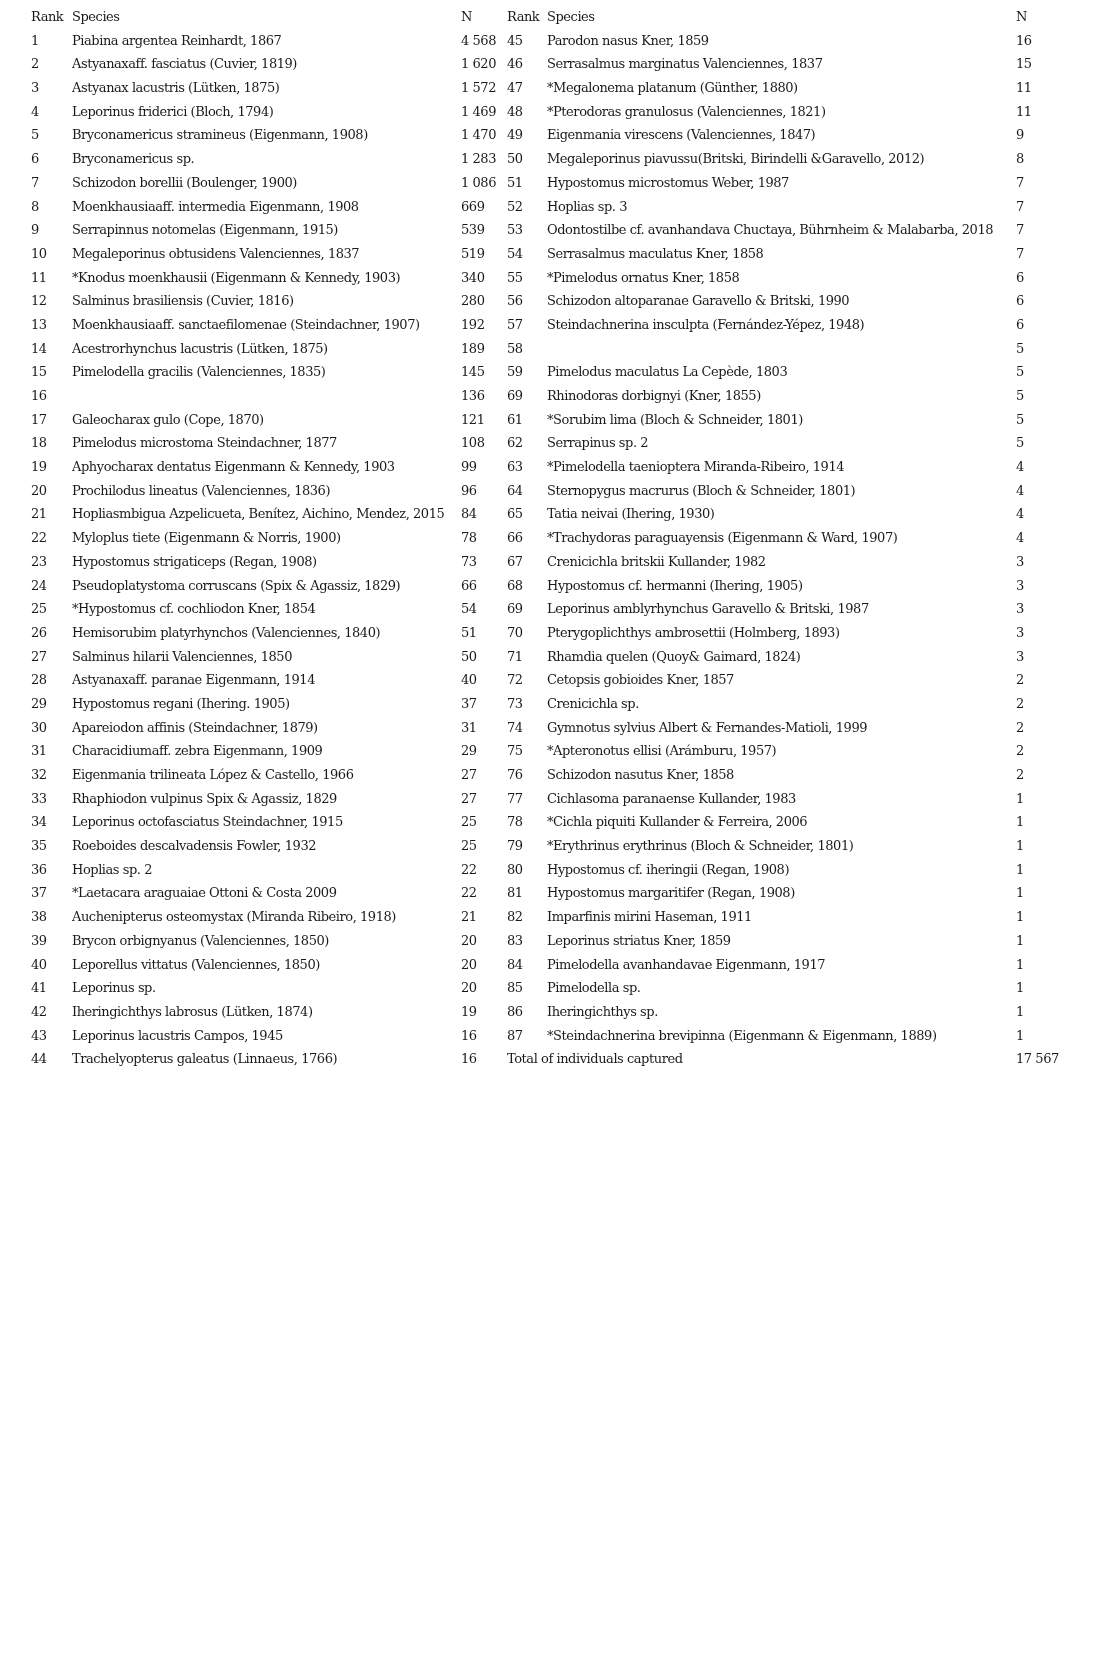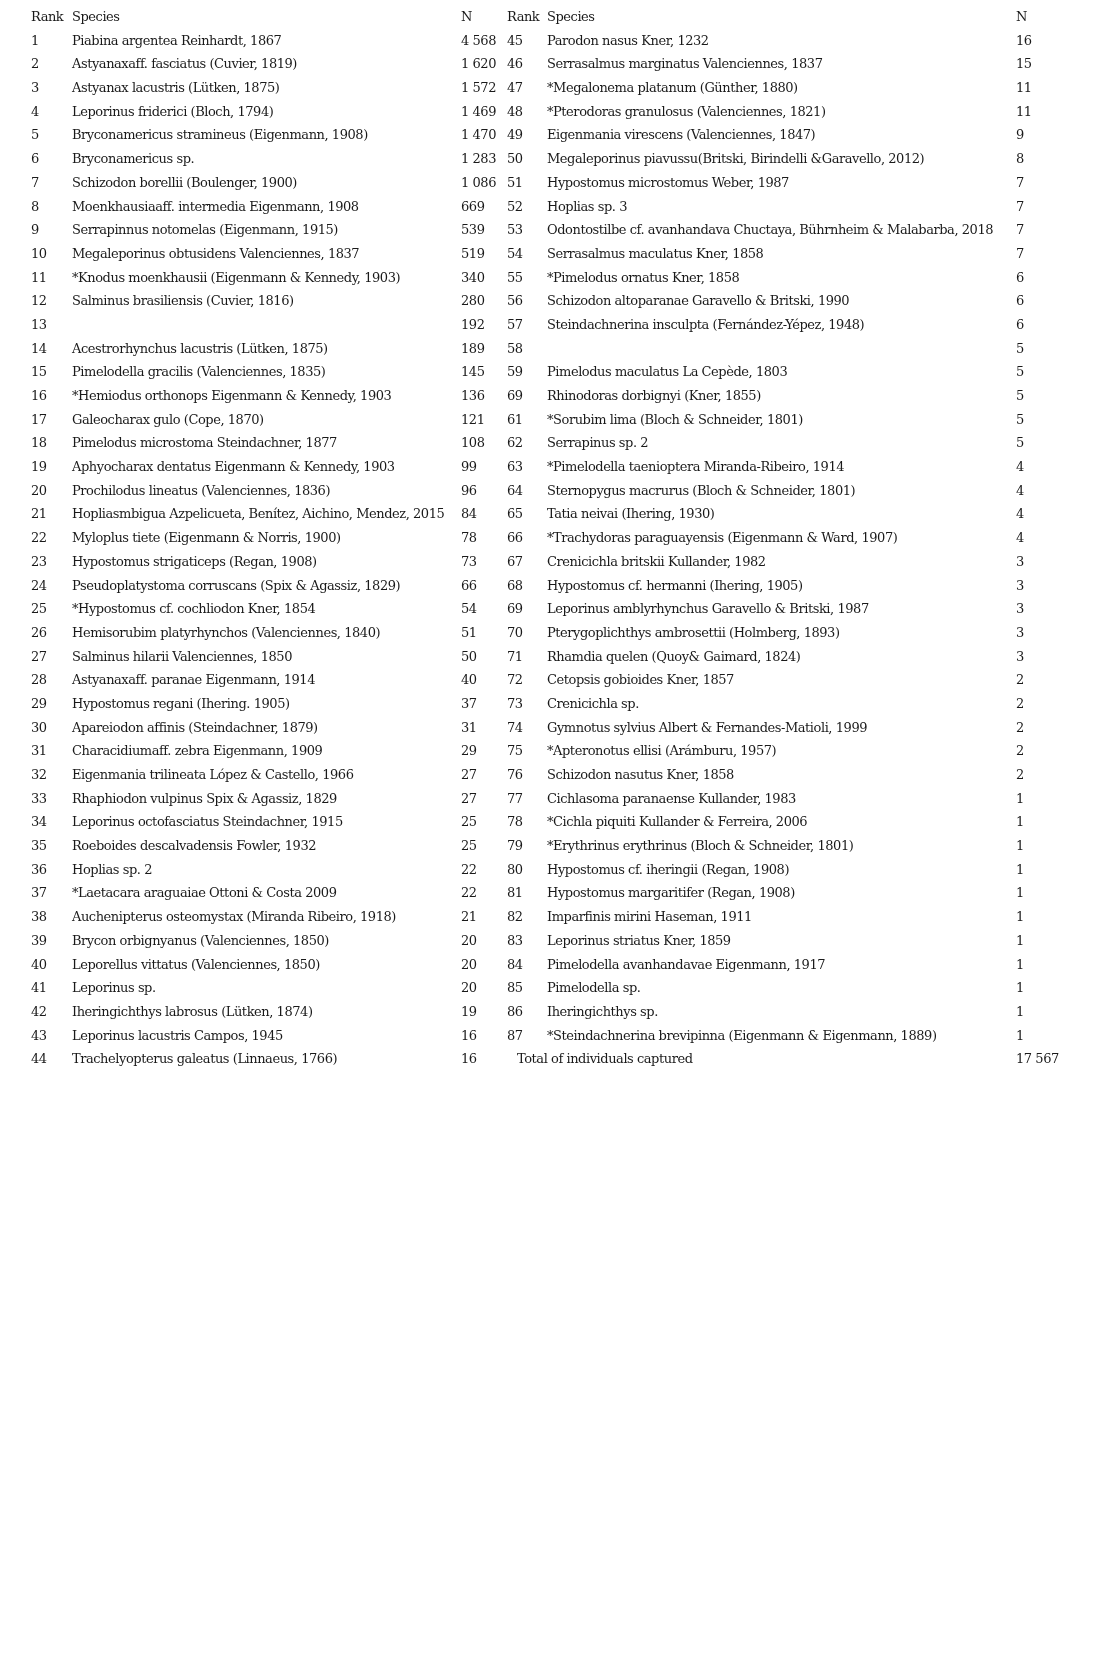--- a/index.html
+++ b/index.html
@@ -8,40 +8,40 @@
   .tbl { position: absolute; left: 0; top: 5px; width: 1107px; padding-left: 24px; }
   .row { position: relative; height: 23.7px; font-size: 13px; line-height: 23.7px; white-space: nowrap;
          letter-spacing: -0.45px; }
   .c { position: absolute; top: 0; }
   .lrank { left: 7px; }
   .lsp { left: 48px; }
   .ln { left: 437px; }
   .rrank { left: 483px; }
   .rsp { left: 523px; }
   .rn { left: 992px; }
-  .total { left: 493px; }
+  .total { left: 483px; }
 </style>
 </head>
 <body>
 
 <div class="tbl" id="tbl">
   <div class="row">
     <span class="c lrank">Rank</span>
     <span class="c lsp">Species</span>
     <span class="c ln">N</span>
     <span class="c rrank">Rank</span>
     <span class="c rsp">Species</span>
     <span class="c rn">N</span>
   </div>
 <div class="row">
       <span class="c lrank">1</span>
       <span class="c lsp">Piabina argentea Reinhardt, 1867</span>
       <span class="c ln">4 568</span>
       <span class="c rrank">45</span>
-      <span class="c rsp">Parodon nasus Kner, 1232</span>
+      <span class="c rsp">Parodon nasus Kner, 1859</span>
       <span class="c rn">16</span>
     </div>
     <div class="row">
       <span class="c lrank">2</span>
       <span class="c lsp">Astyanaxaff. fasciatus (Cuvier, 1819)</span>
       <span class="c ln">1 620</span>
       <span class="c rrank">46</span>
       <span class="c rsp">Serrasalmus marginatus Valenciennes, 1837</span>
       <span class="c rn">15</span>
     </div>
@@ -120,20 +120,21 @@
     <div class="row">
       <span class="c lrank">12</span>
       <span class="c lsp">Salminus brasiliensis (Cuvier, 1816)</span>
       <span class="c ln">280</span>
       <span class="c rrank">56</span>
       <span class="c rsp">Schizodon altoparanae Garavello &amp; Britski, 1990</span>
       <span class="c rn">6</span>
     </div>
     <div class="row">
       <span class="c lrank">13</span>
+      <span class="c lsp">Moenkhausiaaff. sanctaefilomenae (Steindachner, 1907)</span>
       <span class="c ln">192</span>
       <span class="c rrank">57</span>
       <span class="c rsp">Steindachnerina insculpta (Fernández-Yépez, 1948)</span>
       <span class="c rn">6</span>
     </div>
     <div class="row">
       <span class="c lrank">14</span>
       <span class="c lsp">Acestrorhynchus lacustris (Lütken, 1875)</span>
       <span class="c ln">189</span>
       <span class="c rrank">58</span>
@@ -142,21 +143,20 @@
     <div class="row">
       <span class="c lrank">15</span>
       <span class="c lsp">Pimelodella gracilis (Valenciennes, 1835)</span>
       <span class="c ln">145</span>
       <span class="c rrank">59</span>
       <span class="c rsp">Pimelodus maculatus La Cepède, 1803</span>
       <span class="c rn">5</span>
     </div>
     <div class="row">
       <span class="c lrank">16</span>
-      <span class="c lsp">*Hemiodus orthonops Eigenmann &amp; Kennedy, 1903</span>
       <span class="c ln">136</span>
       <span class="c rrank">69</span>
       <span class="c rsp">Rhinodoras dorbignyi (Kner, 1855)</span>
       <span class="c rn">5</span>
     </div>
     <div class="row">
       <span class="c lrank">17</span>
       <span class="c lsp">Galeocharax gulo (Cope, 1870)</span>
       <span class="c ln">121</span>
       <span class="c rrank">61</span>

